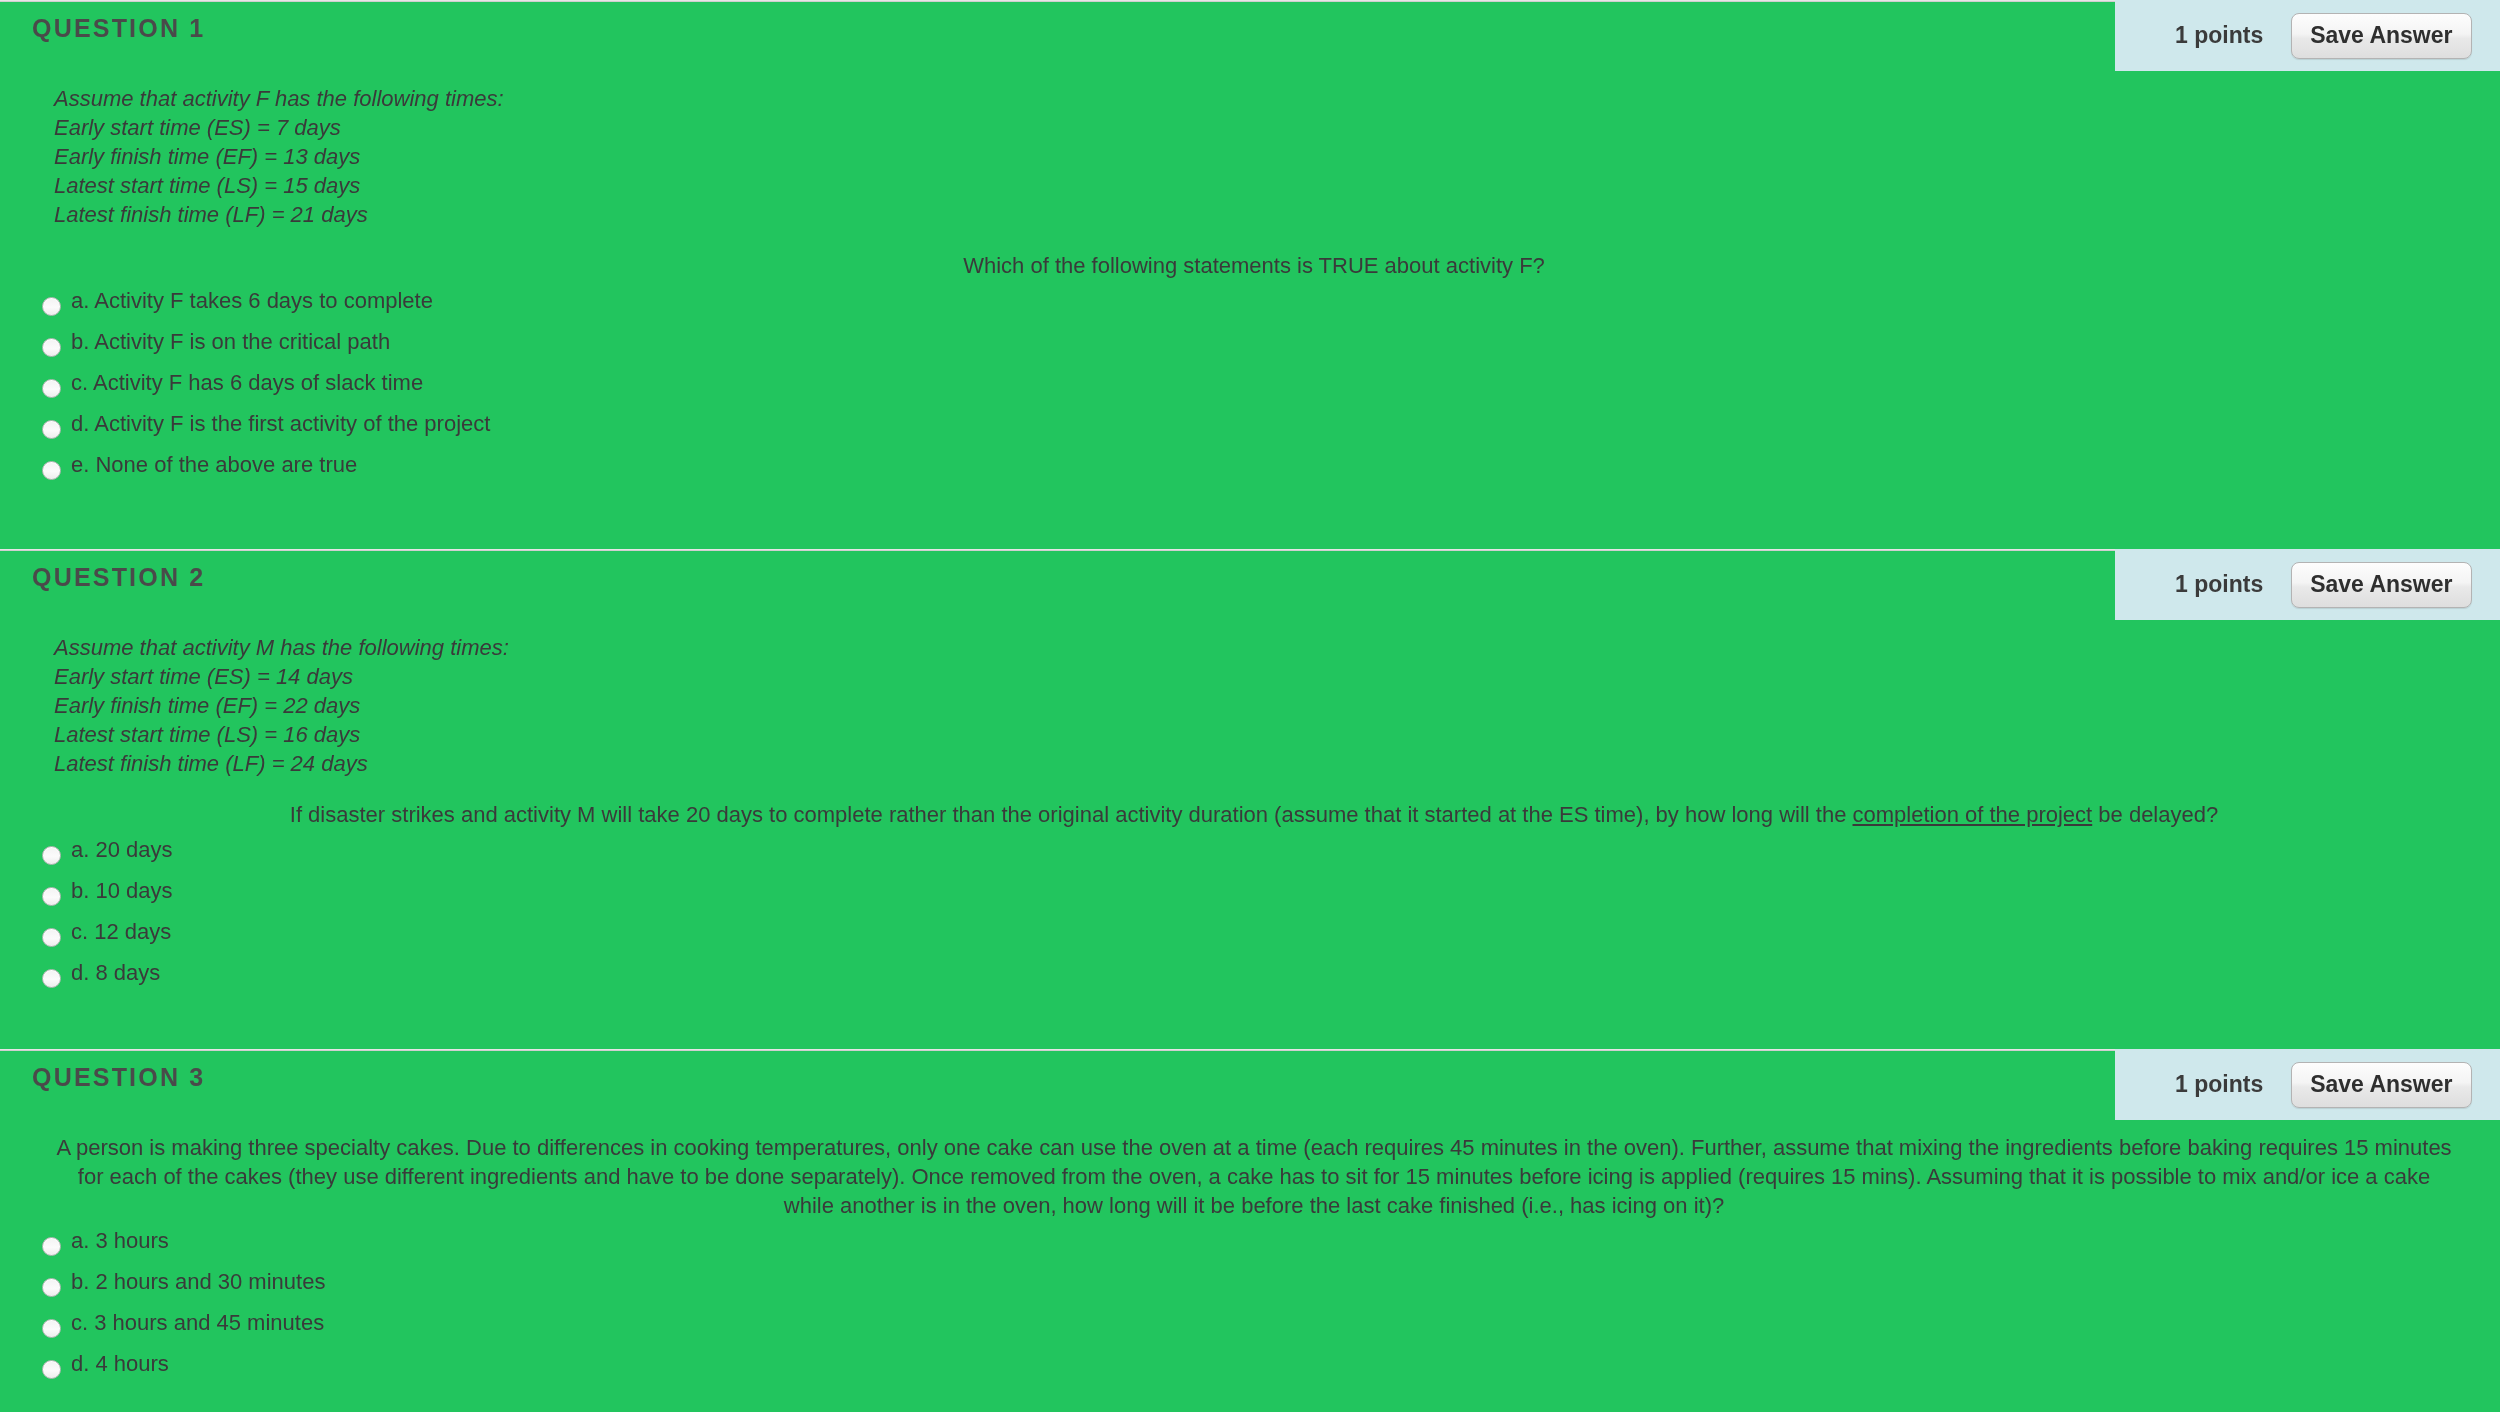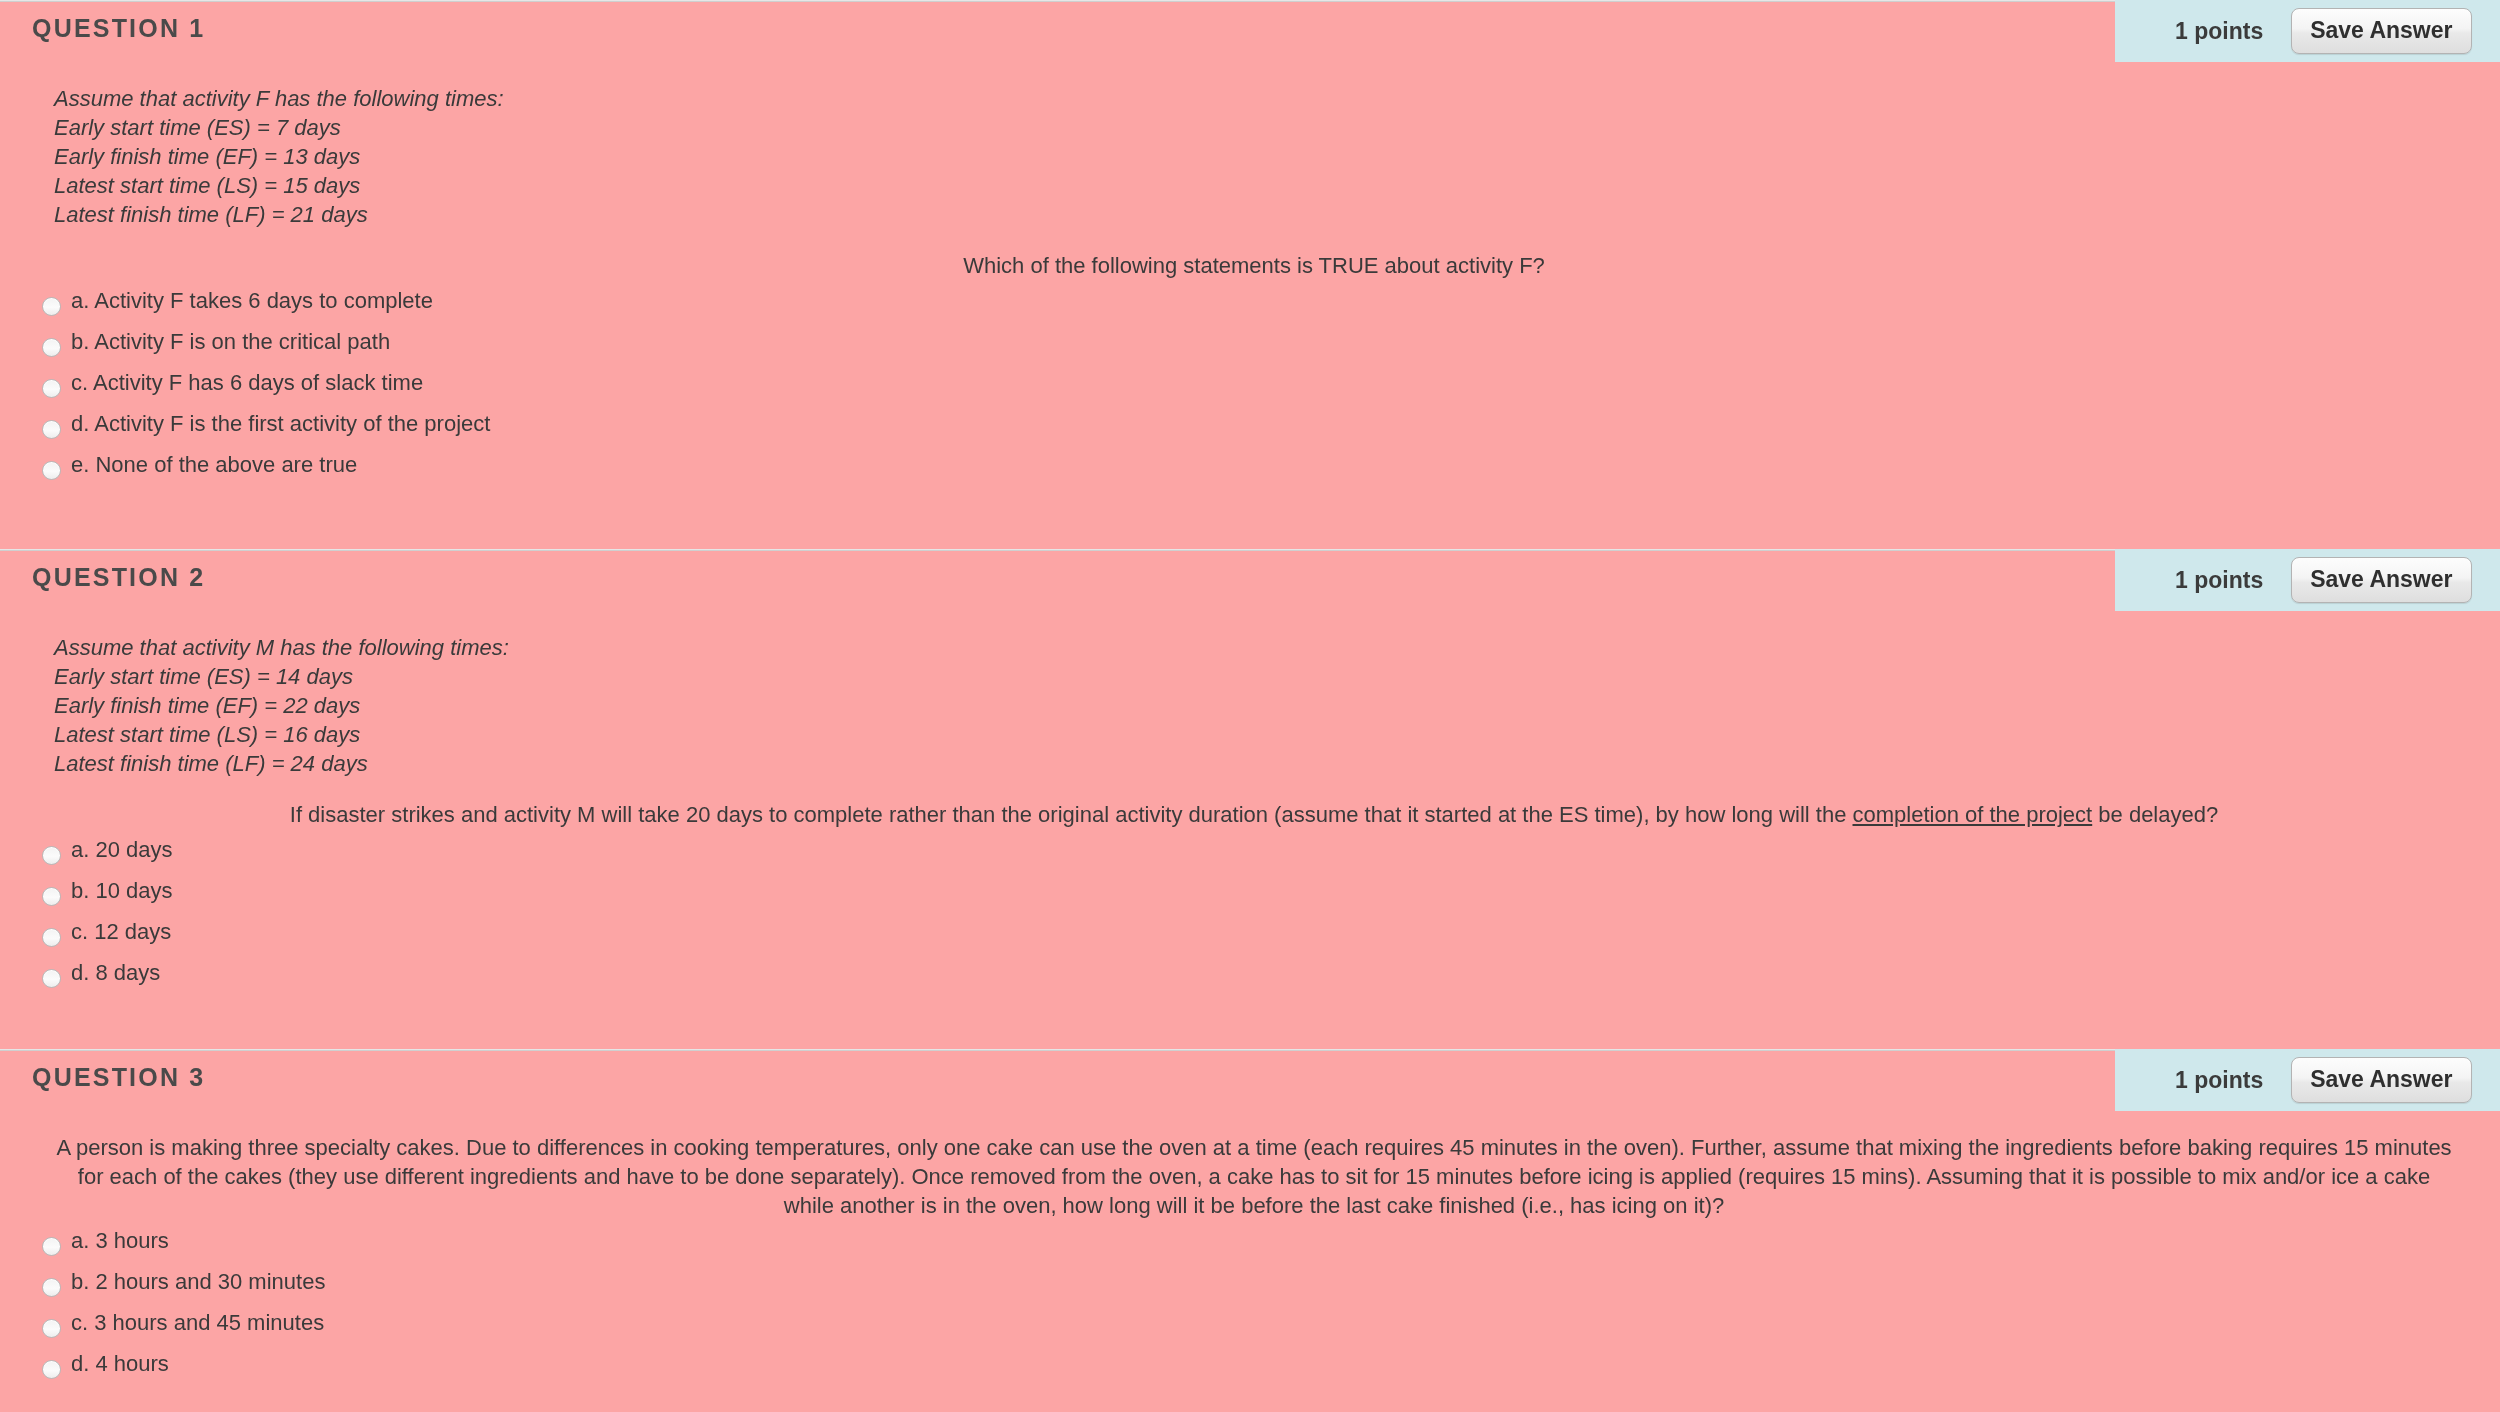--- a/index.html
+++ b/index.html
@@ -13,21 +13,21 @@
     height: 1412px;
     font-family: "Liberation Sans", sans-serif;
     color: #333333;
     overflow: hidden;
     position: relative;
   }
 
   .question-block {
     position: relative;
     width: 2500px;
-    background: #fca5a5;
+    background: #22c55e;
   }
 
   
   .rule {
     position: absolute;
     left: 0;
     right: 0;
     top: 0;
     height: 2px;
     background: #cfcfcf;
@@ -47,21 +47,21 @@
     font-weight: bold;
     letter-spacing: 2.2px;
     color: #4a4a4a;
     white-space: nowrap;
   }
 
   .q-meta {
     position: absolute;
     right: 0;
     top: 0;
-    height: 62px;
+    height: 71px;
     width: 385px;
     background: #cfe8ec;
     display: flex;
     align-items: center;
     justify-content: flex-start;
     padding-left: 60px;
   }
 
   .q-points {
     font-size: 23px;

